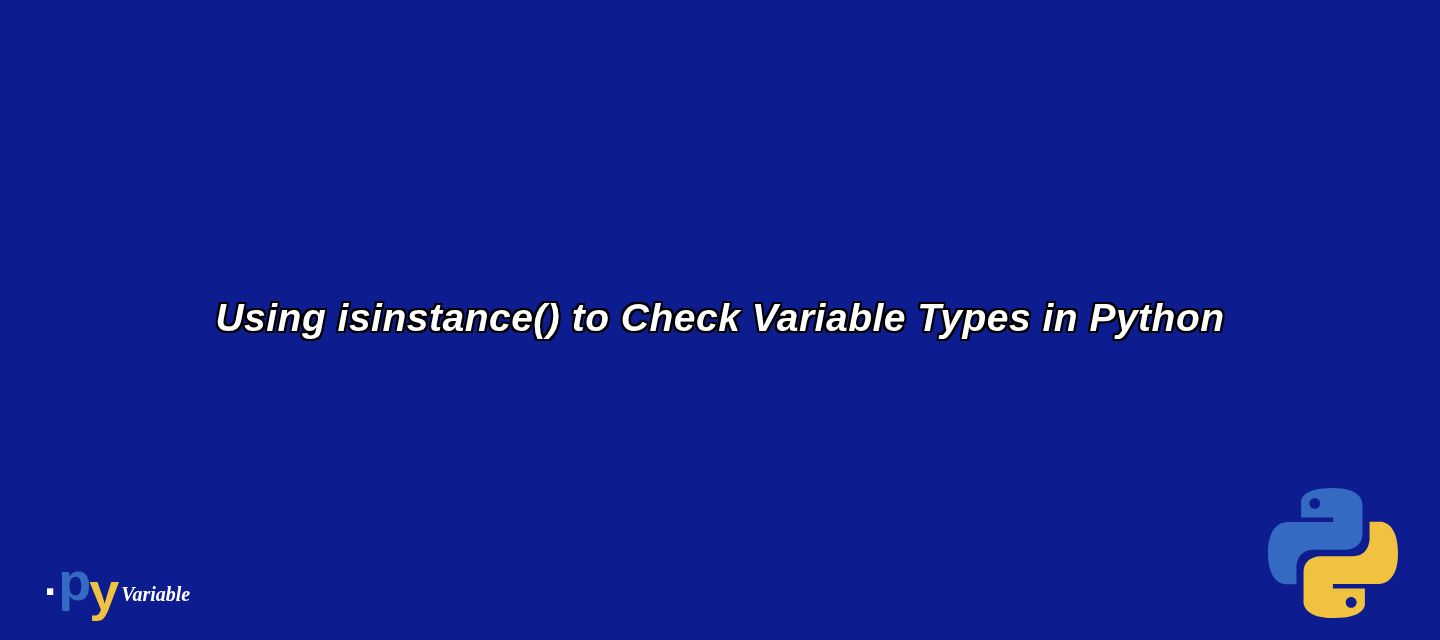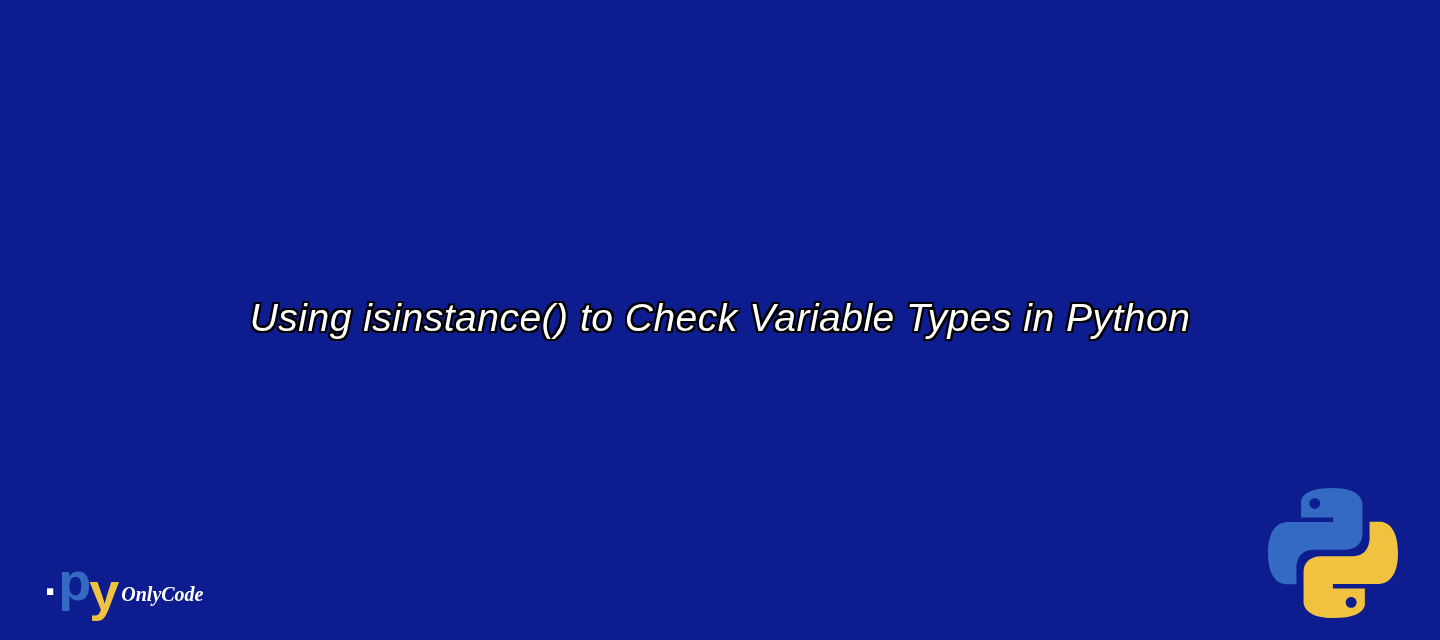--- a/index.html
+++ b/index.html
@@ -16,21 +16,21 @@
     overflow: hidden;
   }
   .title {
     position: absolute;
     top: 50%;
     left: 50%;
     transform: translate(-50%, -55%);
     width: 100%;
     text-align: center;
     font-size: 39px;
-    font-weight: 400;
+    font-weight: 700;
     font-style: italic;
     color: #ffffff;
     letter-spacing: 0.5px;
     text-shadow:
       -2px -2px 0 #000,
        2px -2px 0 #000,
       -2px  2px 0 #000,
        2px  2px 0 #000,
       -2px  0   0 #000,
        2px  0   0 #000,
@@ -87,21 +87,21 @@
 </style>
 </head>
 <body>
 
 <h1 class="title">Using isinstance() to Check Variable Types in Python</h1>
 
 <div class="logo">
   <span class="logo-dot">.</span>
   <span class="logo-p">p</span>
   <span class="logo-y">y</span>
-  <span class="logo-text">OnlyCode</span>
+  <span class="logo-text">Variable</span>
 </div>
 
 <div class="python-icon">
   <svg viewBox="0 0 128 128" width="130" height="130">
     <path fill="#346ac2" d="M63.5 0C30.5 0 32.6 14.3 32.6 14.3l.04 14.8h31.5v4.45H20.1S0 31.3 0 63.6c0 32.3 17.5 31.1 17.5 31.1h10.5V78.3s-.56-17.5 17.2-17.5h31.2s16.6.27 16.6-16V17.1S95.5 0 63.5 0zM46.1 10c3 0 5.35 2.4 5.35 5.35 0 2.96-2.4 5.35-5.35 5.35-3 0-5.35-2.4-5.35-5.35 0-2.96 2.4-5.35 5.35-5.35z"></path>
     <path fill="#f0c23f" d="M64.5 128c33 0 30.9-14.3 30.9-14.3l-.04-14.8H63.9v-4.45h44s20.1 2.25 20.1-30c0-32.3-17.5-31.1-17.5-31.1H100V49.7s.56 17.5-17.2 17.5H51.6s-16.6-.27-16.6 16v27.7S32.5 128 64.5 128zM81.9 118c-3 0-5.35-2.4-5.35-5.35 0-2.96 2.4-5.35 5.35-5.35 3 0 5.35 2.4 5.35 5.35 0 2.96-2.4 5.35-5.35 5.35z"></path>
   </svg>
 </div>
 
 </body></html>

